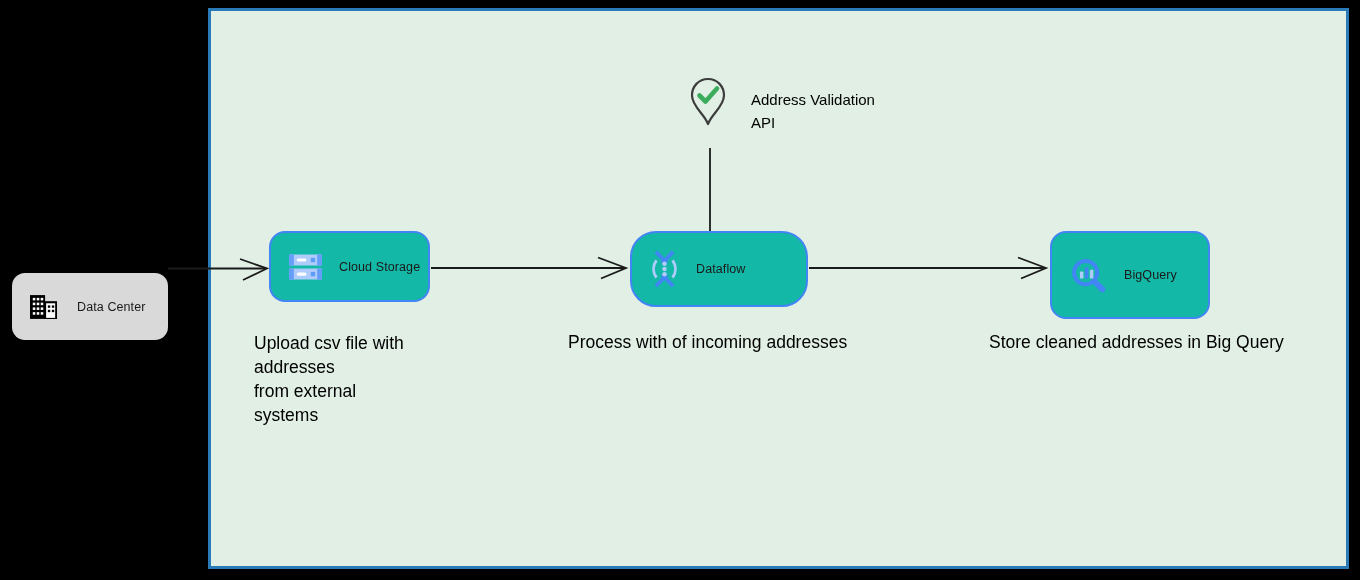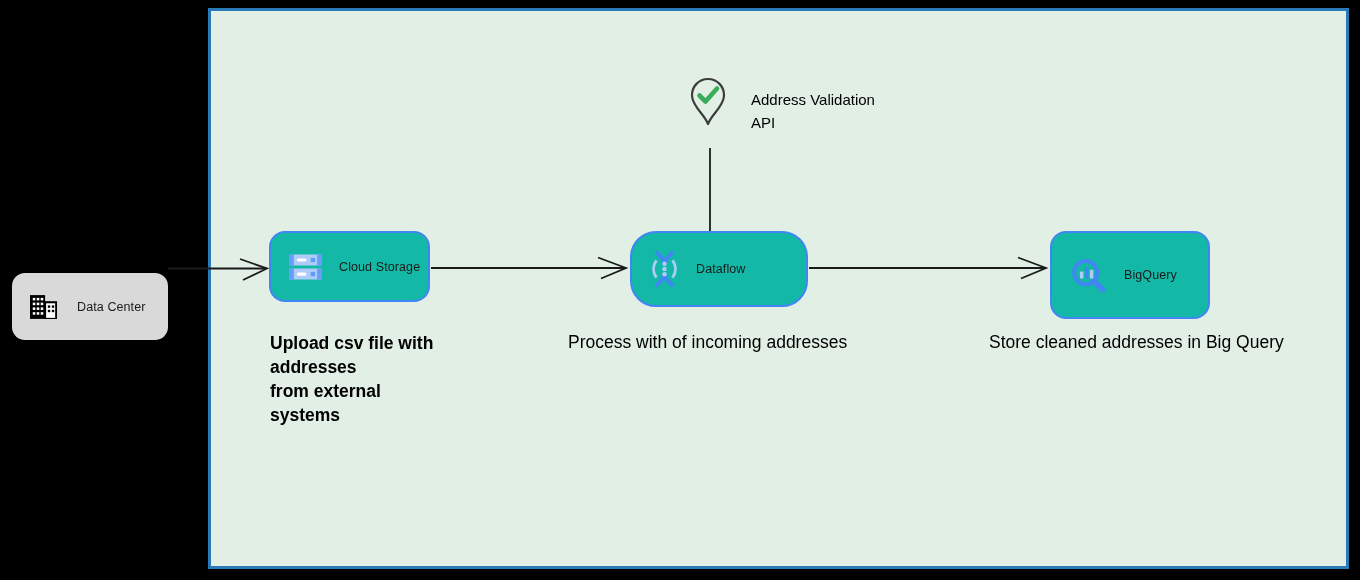--- a/index.html
+++ b/index.html
@@ -45,21 +45,21 @@
   .node-dataflow      { left: 630px; top: 231px; width: 178px; height: 76px; border-radius: 26px; }
   .node-bigquery      { left: 1050px; top: 231px; width: 160px; height: 88px; }
 
   .caption {
     position: absolute;
     font-size: 17.5px;
     line-height: 24px;
     color: #000000;
     white-space: pre-line;
   }
-  .caption-upload  { left: 270px; top: 331px; font-weight: bold; }
+  .caption-upload  { left: 254px; top: 331px; }
   .caption-process { left: 568px; top: 330px; }
   .caption-store   { left: 989px; top: 330px; }
 
   .pin-wrap {
     position: absolute;
     left: 688px; top: 77px;
     width: 40px; height: 58px;
   }
   .pin-label {
     position: absolute;

